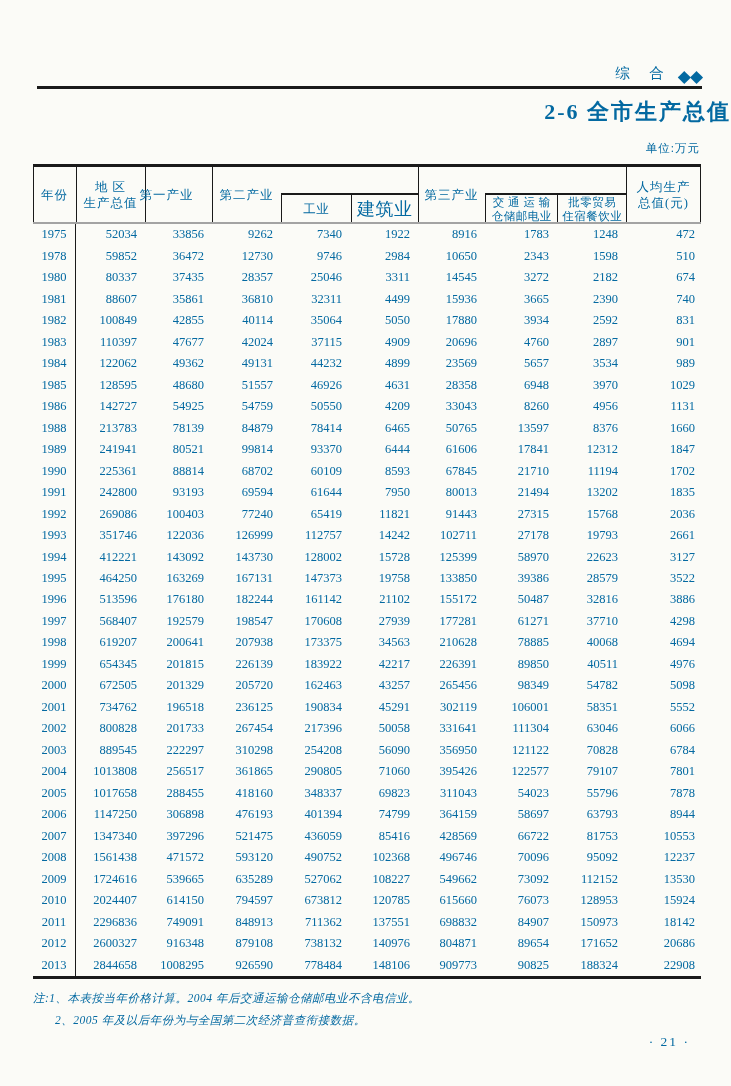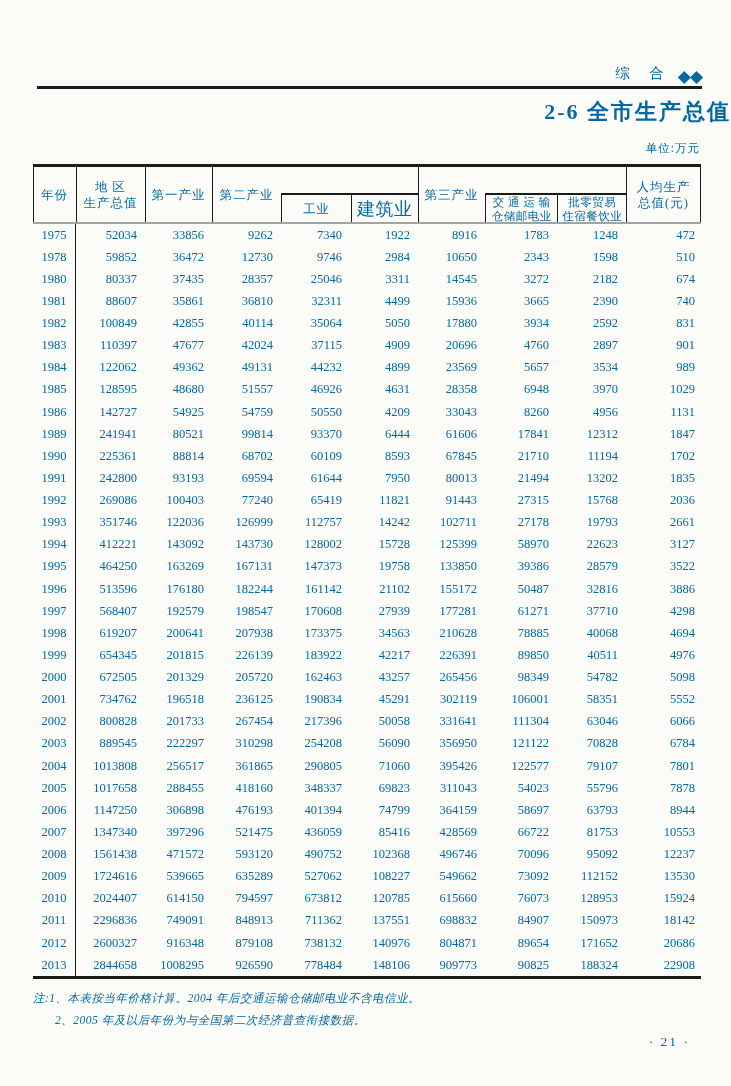--- a/index.html
+++ b/index.html
@@ -100,21 +100,21 @@
       <div class="vl" style="left:593px"></div>
       <div class="vl" style="left:667px"></div>
 
       <div class="hcell" style="left:0;width:43px">
         <span>年份</span>
       </div>
       <div class="hcell" style="left:43px;width:69px">
         <span>地  区</span>
         <span>生产总值</span>
       </div>
-      <div class="hcell" style="left:112px;width:67px">
+      <div class="hcell" style="left:100px;width:67px">
         <span>第一产业</span>
       </div>
       <div class="hcell" style="left:179px;width:69px">
         <span>第二产业</span>
       </div>
 
       <div class="subbox" style="left:248px;width:137px">
         <div class="subcell" style="width:69px">
           <span style="font-size:12.5px">工业</span>
         </div>
@@ -247,20 +247,32 @@
           <div class="tcell c2">54925</div>
           <div class="tcell c3">54759</div>
           <div class="tcell c4">50550</div>
           <div class="tcell c5">4209</div>
           <div class="tcell c6">33043</div>
           <div class="tcell c7">8260</div>
           <div class="tcell c8">4956</div>
           <div class="tcell c9">1131</div>
         </div>
         <div class="trow">
+          <div class="tcell c0">1988</div>
+          <div class="tcell c1">213783</div>
+          <div class="tcell c2">78139</div>
+          <div class="tcell c3">84879</div>
+          <div class="tcell c4">78414</div>
+          <div class="tcell c5">6465</div>
+          <div class="tcell c6">50765</div>
+          <div class="tcell c7">13597</div>
+          <div class="tcell c8">8376</div>
+          <div class="tcell c9">1660</div>
+        </div>
+        <div class="trow">
           <div class="tcell c0">1989</div>
           <div class="tcell c1">241941</div>
           <div class="tcell c2">80521</div>
           <div class="tcell c3">99814</div>
           <div class="tcell c4">93370</div>
           <div class="tcell c5">6444</div>
           <div class="tcell c6">61606</div>
           <div class="tcell c7">17841</div>
           <div class="tcell c8">12312</div>
           <div class="tcell c9">1847</div>

